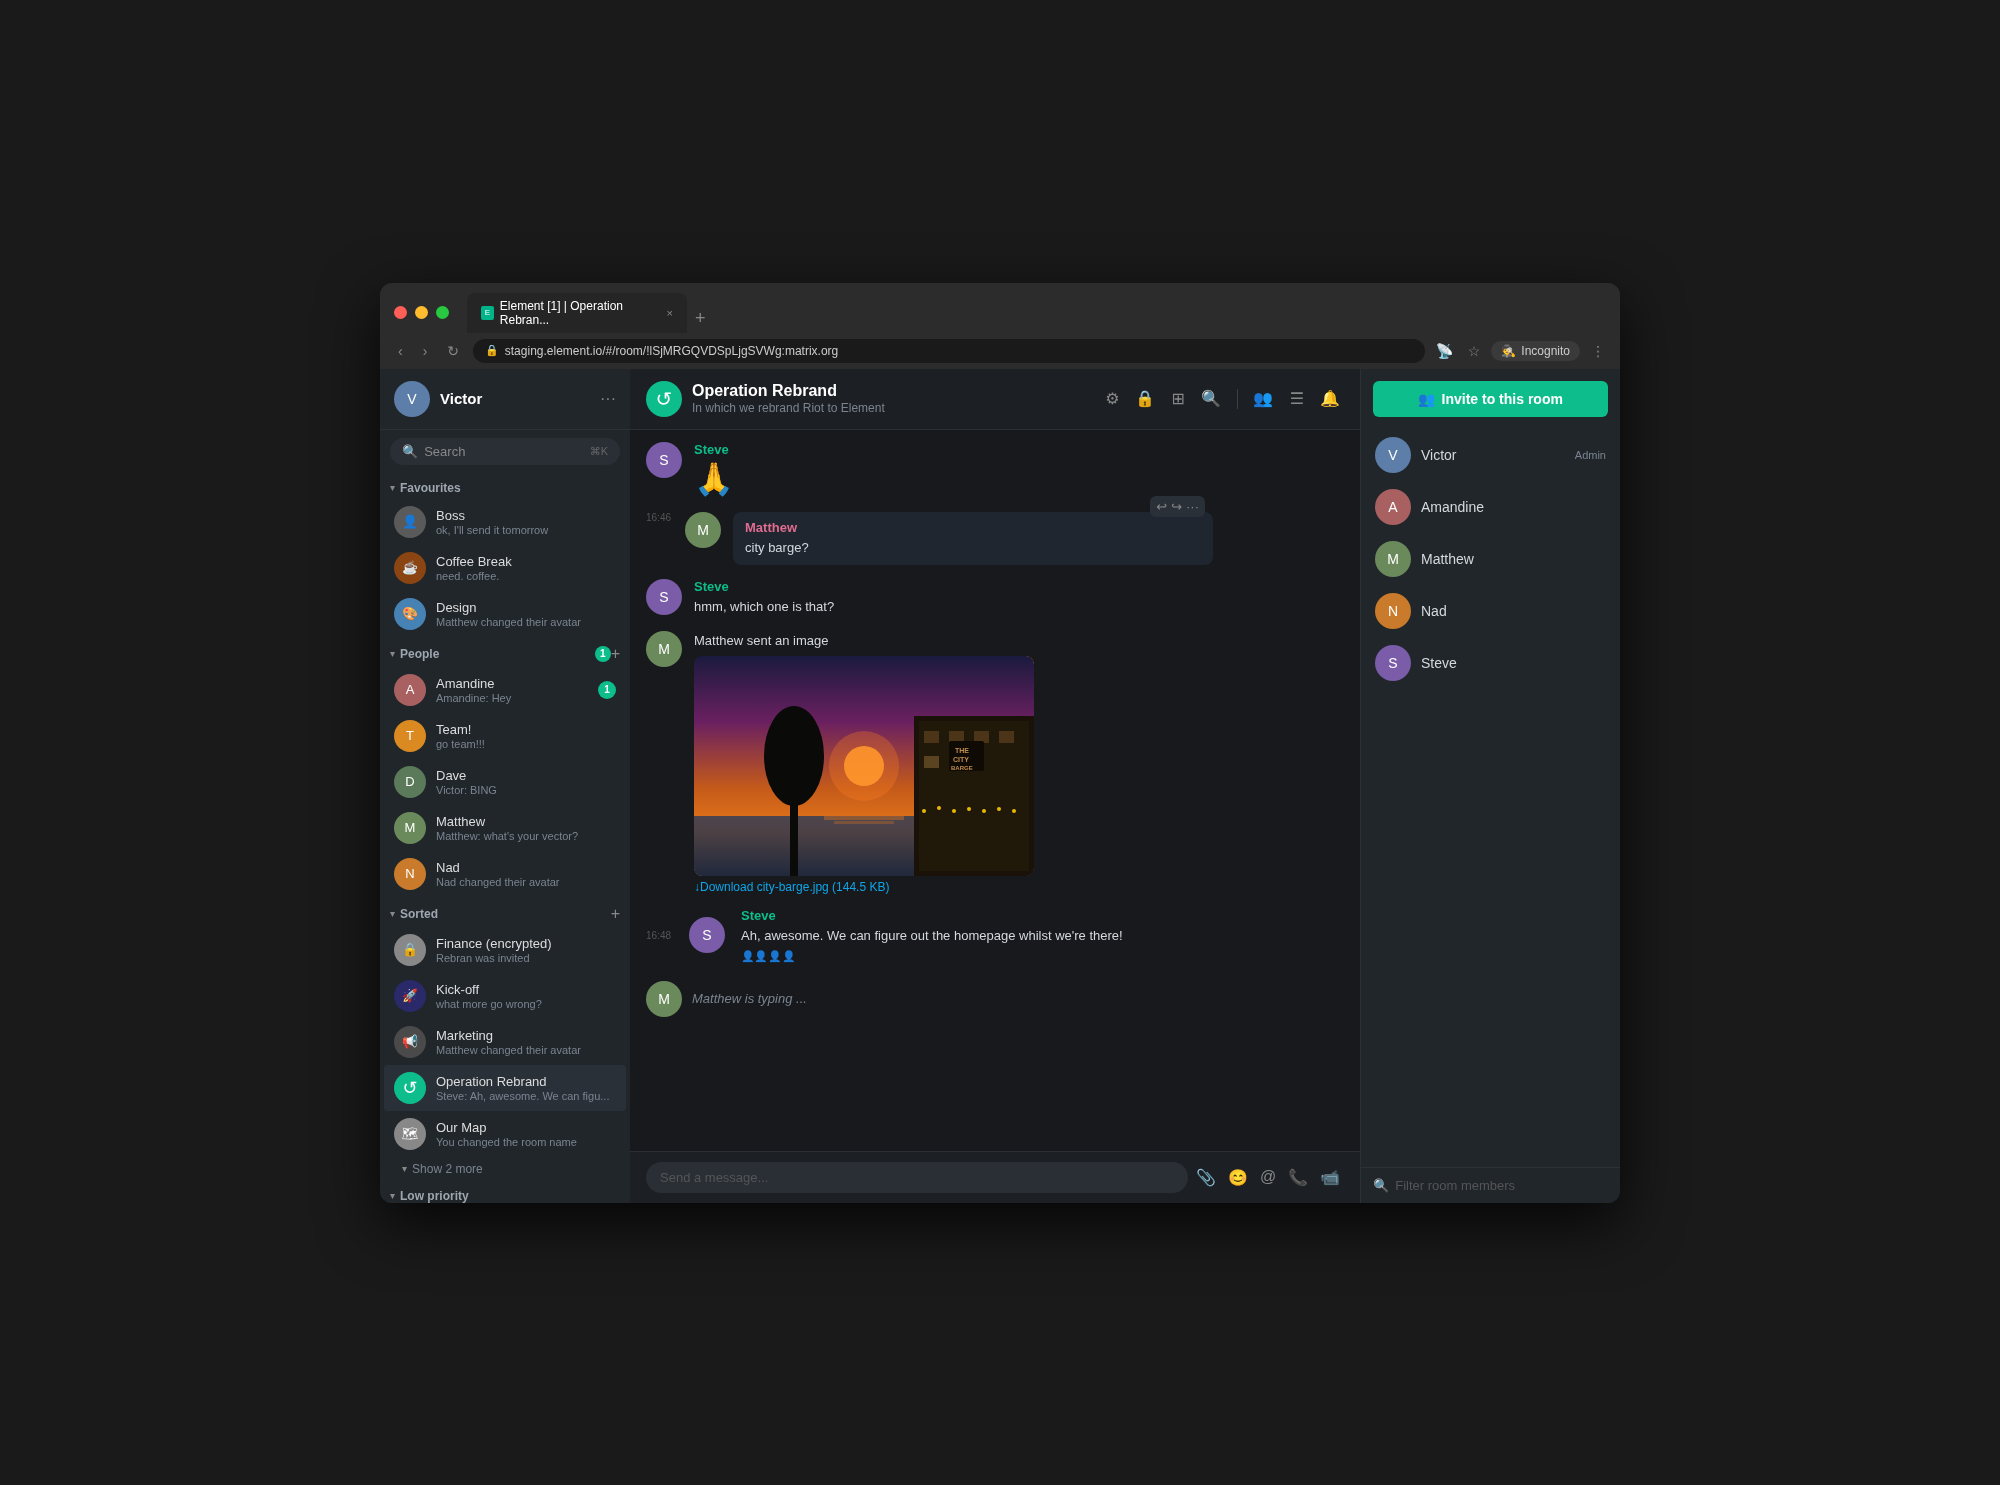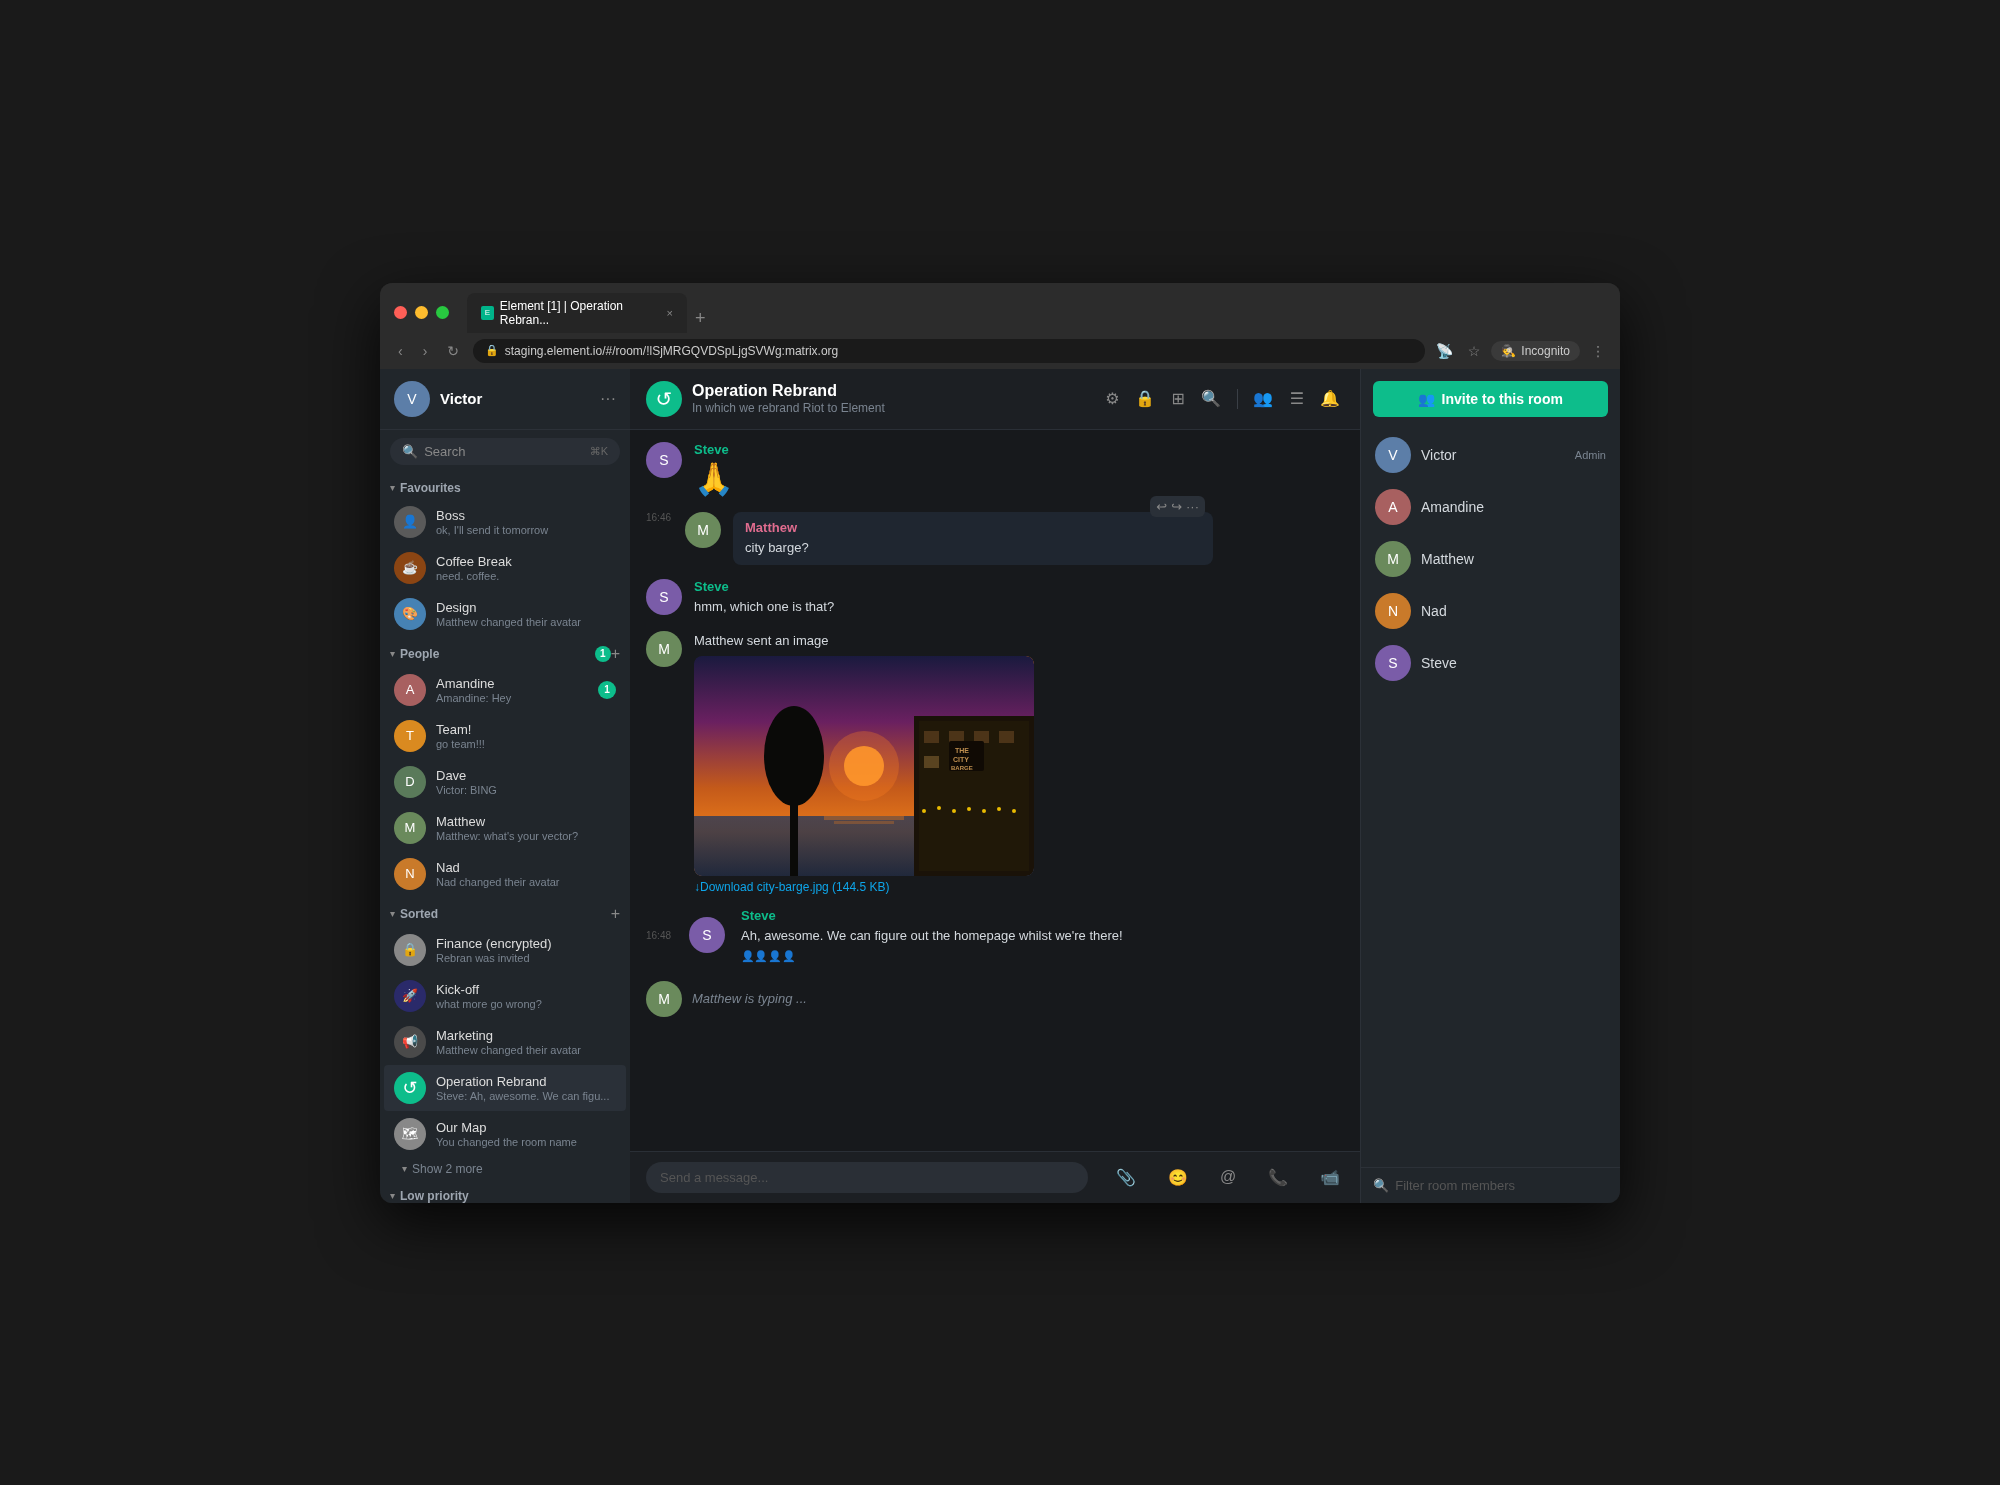--- a/index.html
+++ b/index.html
@@ -96,21 +96,21 @@
     .msg-image { max-width: 340px; border-radius: 8px; overflow: hidden; margin-top: 6px; }
     .img-placeholder { width: 340px; height: 220px; background: linear-gradient(135deg, #1a1a2e, #2d1b4e, #c45a1a, #e8791a, #f0a030, #1a2a3a); position: relative; border-radius: 8px; overflow: hidden; display: flex; align-items: flex-end; }
 
     .download-link { color: #0ea5e9; font-size: 12px; cursor: pointer; text-decoration: none; display: flex; align-items: center; gap: 4px; margin-top: 4px; }
 
     .reaction-row { display: flex; align-items: center; gap: 4px; margin-top: 4px; }
 
     .typing-indicator { display: flex; align-items: center; gap: 10px; padding: 4px 0; }
     .typing-text { font-size: 13px; color: #7a8490; font-style: italic; }
 
-    .chat-input { padding: 10px 16px; border-top: 1px solid #2a2f36; background: #1c1f23; display: flex; align-items: center; gap: 24px; }
+    .chat-input { padding: 10px 16px; border-top: 1px solid #2a2f36; background: #1c1f23; display: flex; align-items: center; gap: 4px; }
     .message-input { flex: 1; background: #2a2f36; border: none; border-radius: 20px; padding: 8px 14px; color: #ccc; font-size: 13px; outline: none; }
     .message-input::placeholder { color: #555; }
     .input-icon-btn { background: none; border: none; color: #888; font-size: 16px; cursor: pointer; padding: 4px; }
 
     
     .right-panel { width: 260px; background: #21262b; display: flex; flex-direction: column; border-left: 1px solid #2c3138; overflow: hidden; }
     .invite-btn { margin: 12px; background: #0dbd8b; border: none; border-radius: 6px; padding: 10px 14px; color: white; font-size: 14px; font-weight: 600; cursor: pointer; display: flex; align-items: center; justify-content: center; gap: 6px; }
 
     .members-list { flex: 1; overflow-y: auto; padding: 0 8px; }
     .members-list::-webkit-scrollbar { width: 4px; }

